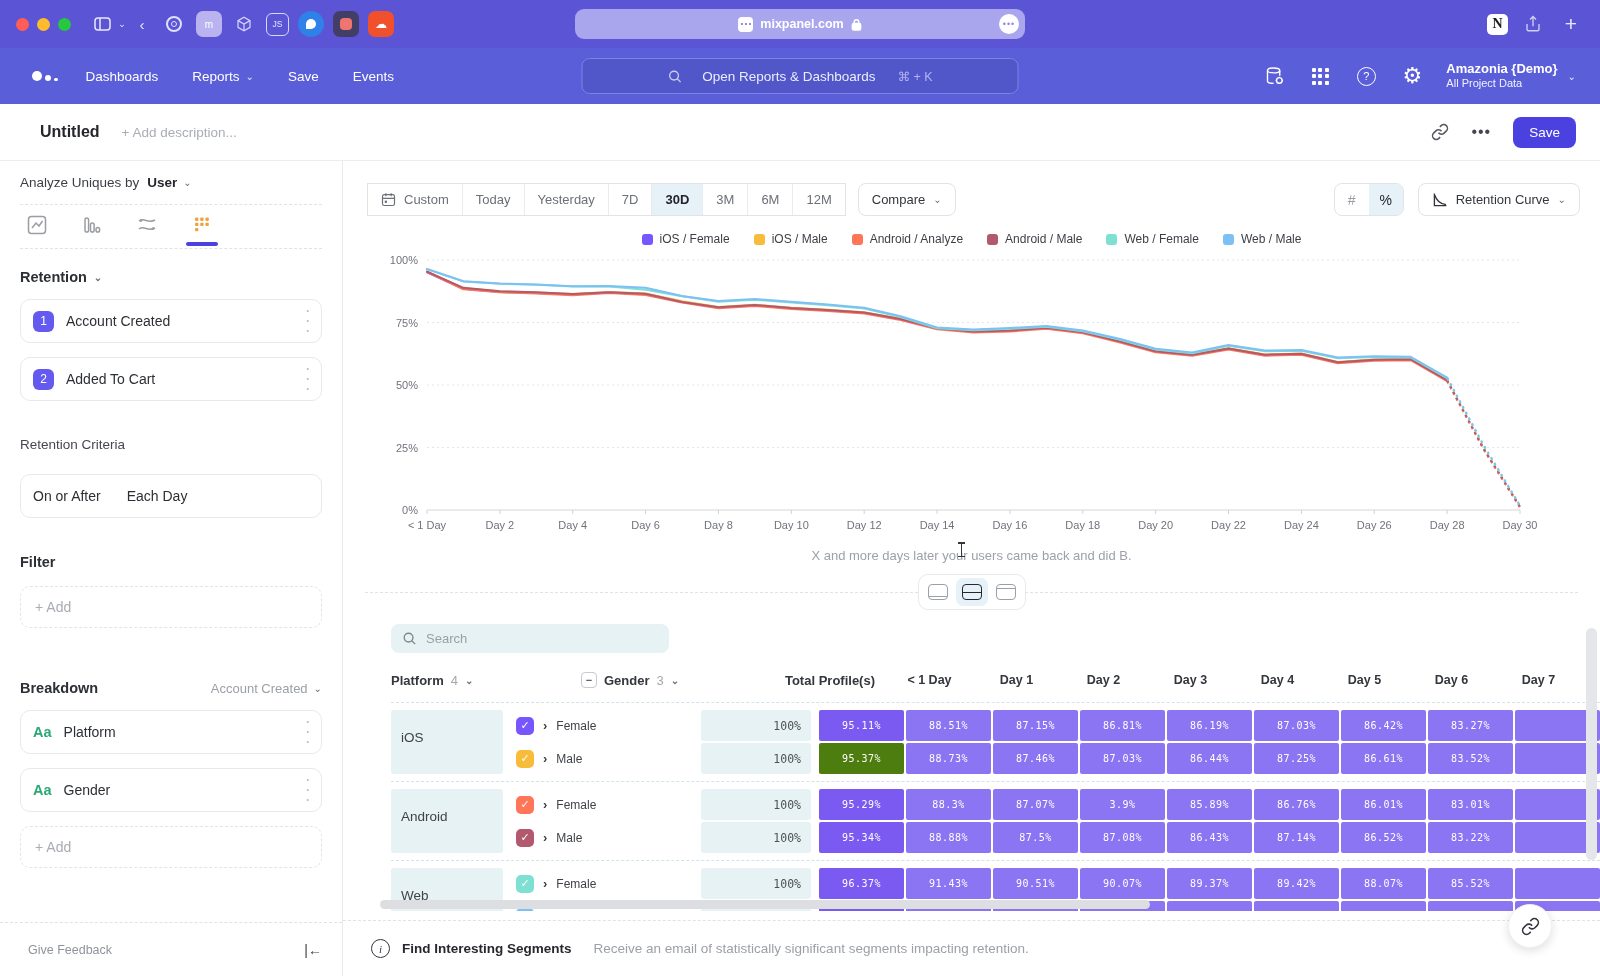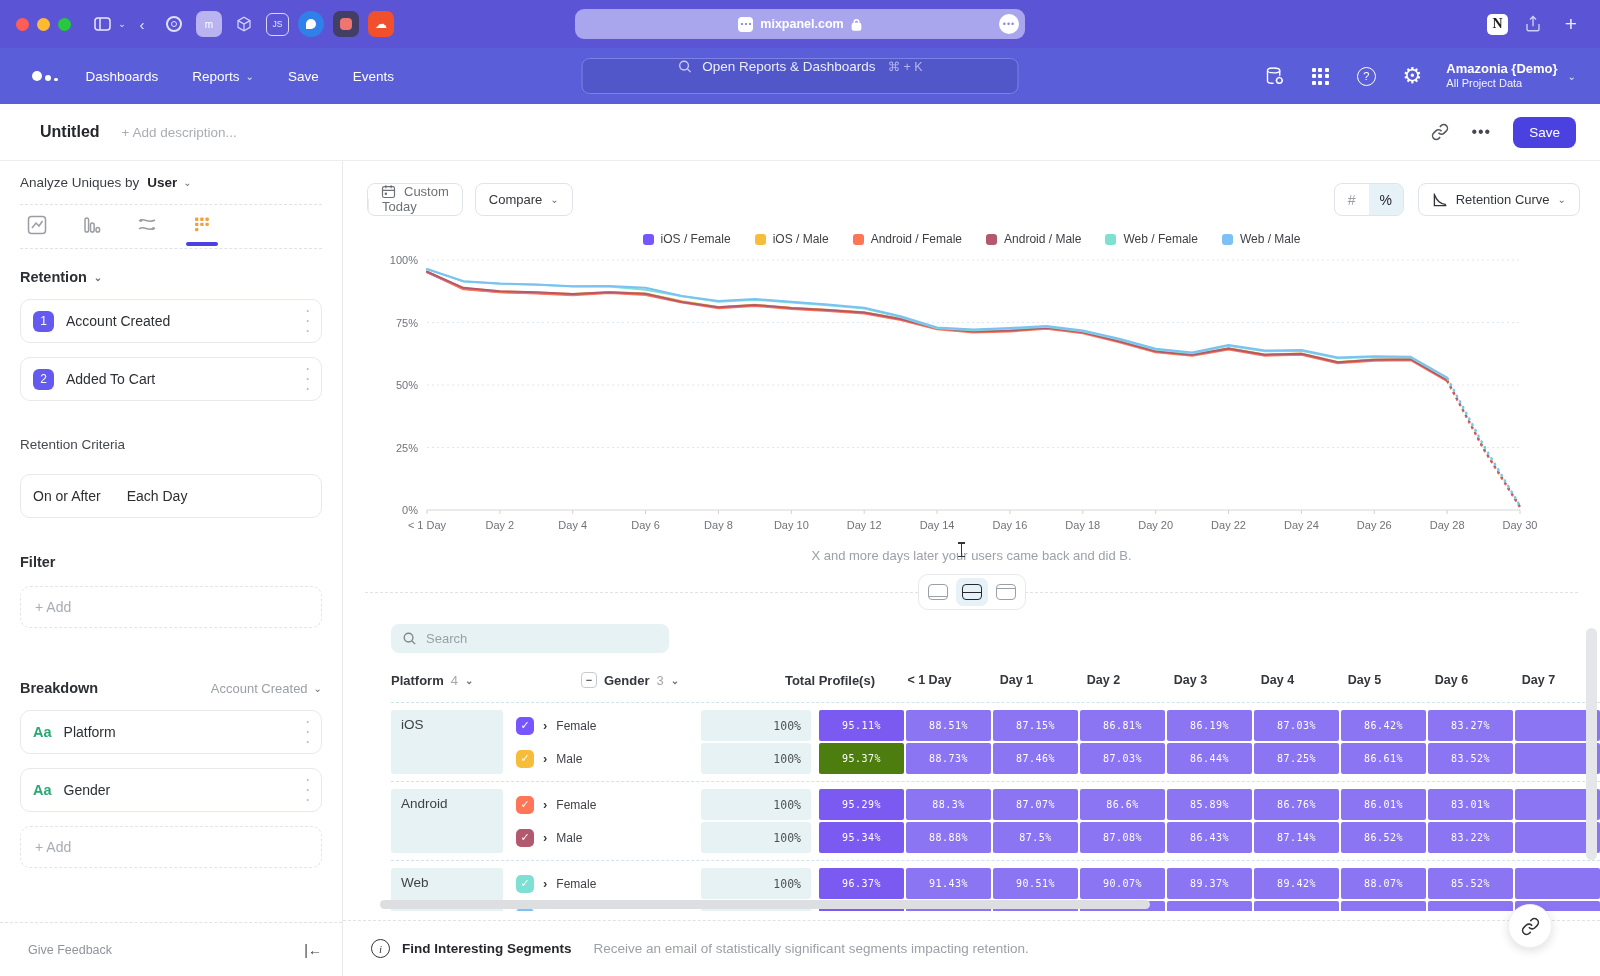--- a/index.html
+++ b/index.html
@@ -24,21 +24,21 @@
   .notion { width:21px; height:21px; background:#fff; border-radius:5px; color:#1b1b1b; font-weight:bold;
     font-family:"Liberation Serif", serif; font-size:14px; display:flex; align-items:center; justify-content:center; }
 
   
   .nav-bar { height:56px; background:#5a5ed8; display:flex; align-items:center; padding:0 24px; position:relative; color:#fff; }
   .mx-logo { display:flex; align-items:flex-end; gap:3px; margin:0 28px 0 8px; }
   .mx-logo i { background:#fff; border-radius:50%; display:block; }
   .nav-link { display:flex; align-items:center; gap:6px; font-size:13.5px; color:#fff; margin-right:34px; cursor:default; }
   .chev { font-size:10px; opacity:.85; }
   .nav-search { position:absolute; left:50%; transform:translateX(-50%); width:437px; height:36px; background:#5156c9;
-    border:1px solid #7e81e6; border-radius:8px; display:flex; justify-content:center; gap:10px; }
+    border:1px solid #7e81e6; border-radius:8px; display:flex; align-items:center; justify-content:center; gap:20px; }
   .nav-search .ph { color:#ecedfc; font-size:13.5px; }
   .nav-search .kbd { color:#b4b6f1; font-size:12.5px; margin-left:2px; }
   .nav-right { margin-left:auto; display:flex; align-items:center; gap:22px; }
   .nav-ic { width:24px; height:24px; display:flex; align-items:center; justify-content:center; color:#fff; }
   .grid9 { display:grid; grid-template-columns:repeat(3,4px); grid-template-rows:repeat(3,4px); gap:2.5px; }
   .grid9 i { width:4px; height:4px; background:#fff; border-radius:1px; }
   .q-circle { width:19px; height:19px; border:1.6px solid #fff; border-radius:50%; font-size:11px; display:flex; align-items:center; justify-content:center; }
   .org { text-align:left; line-height:1.25; }
   .org .o1 { font-size:13px; font-weight:bold; }
   .org .o2 { font-size:11px; opacity:.92; }
@@ -75,21 +75,21 @@
   .bd-row { display:flex; align-items:center; }
   .bd-dd { margin-left:auto; font-size:13px; color:#9ba0a7; display:flex; gap:6px; align-items:center; }
   .aa-badge { color:#2ba874; font-weight:bold; font-size:14.5px; }
   .side-foot { position:absolute; left:0; right:0; bottom:0; height:54px; border-top:1px dashed #dde3e8;
     display:flex; align-items:center; padding:0 20px 0 28px; }
   .feedback { color:#8f939a; font-size:12.5px; }
   .collapse-ic { margin-left:auto; color:#3c3f45; font-size:14px; }
 
   
   .controls { display:flex; align-items:center; padding:22px 20px 0 24px; }
-  .range-group { display:flex; border:1px solid #e0e3e8; border-radius:8px; overflow:hidden; height:33px;flex-direction:column; }
+  .range-group { display:flex; border:1px solid #e0e3e8; border-radius:0; overflow:hidden; height:33px; }
   .range-item { display:flex; align-items:center; gap:8px; padding:0 13px; font-size:13px; color:#6c7077; border-left:1px solid #e8ebef; }
   .range-item:first-child { border-left:none; }
   .range-item.active { background:#e7f1f8; color:#232529; font-weight:bold; }
   .btn-like { display:flex; align-items:center; gap:8px; border:1px solid #e0e3e8; border-radius:8px; height:33px; padding:0 13px;
     font-size:13px; color:#33363c; }
   .compare { margin-left:12px; }
   .right-controls { margin-left:auto; display:flex; align-items:center; gap:14px; }
   .numpct { display:flex; border:1px solid #e0e3e8; border-radius:8px; overflow:hidden; height:33px; }
   .numpct div { width:34px; display:flex; align-items:center; justify-content:center; font-size:14px; color:#9a9ea5; }
   .numpct .active { background:#e7f1f8; color:#232529; }
@@ -121,21 +121,21 @@
   .search-box span { color:#9aa0a7; font-size:13px; }
   .t-header { display:flex; align-items:center; height:30px; margin-top:12px; }
   .th-plat { width:180px; display:flex; align-items:center; gap:7px; font-size:13px; color:#33363c; font-weight:bold; }
   .th-count { color:#a4a8ae; font-weight:normal; }
   .th-gender { width:188px; margin-left:10px; display:flex; align-items:center; gap:7px; font-size:13px; color:#33363c; font-weight:bold; }
   .ind-box { width:16px; height:16px; border:1.4px solid #c7cad0; border-radius:4px; color:#5a5e64; font-size:11px; display:flex; align-items:center; justify-content:center; }
   .th-total { width:110px; text-align:right; font-size:13px; font-weight:bold; color:#33363c; padding-right:4px; }
   .th-day { width:85px; margin-left:2px; text-align:center; font-size:12.5px; font-weight:bold; color:#33363c; }
   .th-day.first { margin-left:8px; }
   .t-group { display:flex; gap:10px; border-top:1px dashed #d2e3eb; margin-top:7px; padding-top:7px; }
-  .t-plat { width:180px; background:#e7f2f4; border-radius:3px; padding:7px 10px; font-size:13.5px; color:#3f4248; }
+  .t-plat { width:180px; background:#e7f2f4; border-radius:3px; padding:20px 10px; font-size:13.5px; color:#3f4248; }
   .t-rows { flex:1; display:flex; flex-direction:column; gap:2px; }
   .t-row { display:flex; align-items:stretch; height:31px; }
   .t-gender { width:188px; display:flex; align-items:center; gap:9px; padding-left:3px; }
   .cbx { width:18px; height:18px; border-radius:5px; color:#fff; font-size:11px; display:flex; align-items:center; justify-content:center; }
   .rchev { color:#3c3f45; font-size:13px; font-weight:bold; }
   .glabel { font-size:12px; color:#3f4248; }
   .t-total { width:110px; background:#e7f2f4; border-radius:3px; display:flex; align-items:center; justify-content:flex-end;
     padding-right:10px; font-family:"DejaVu Sans Mono",monospace; font-size:11.5px; color:#4e5258; }
   .t-cell { width:85px; margin-left:2px; border-radius:2px; display:flex; align-items:center; justify-content:center;
     color:#fff; font-family:"DejaVu Sans Mono",monospace; font-size:10px; letter-spacing:.5px; }
@@ -465,21 +465,21 @@
         <div class="lg-item">
           <span class="lg-sw" style="background: rgb(120, 86, 255);"></span>
           <span>iOS / Female</span>
         </div>
         <div class="lg-item">
           <span class="lg-sw" style="background: rgb(248, 188, 59);"></span>
           <span>iOS / Male</span>
         </div>
         <div class="lg-item">
           <span class="lg-sw" style="background: rgb(255, 117, 87);"></span>
-          <span>Android / Female</span>
+          <span>Android / Analyze</span>
         </div>
         <div class="lg-item">
           <span class="lg-sw" style="background: rgb(178, 89, 110);"></span>
           <span>Android / Male</span>
         </div>
         <div class="lg-item">
           <span class="lg-sw" style="background: rgb(126, 224, 210);"></span>
           <span>Web / Female</span>
         </div>
         <div class="lg-item">
@@ -650,21 +650,21 @@
               <div class="t-row">
                 <div class="t-gender">
                   <span class="cbx" style="background: rgb(255, 117, 87);">✓</span>
                   <span class="rchev">›</span>
                   <span class="glabel">Female</span>
                 </div>
                 <div class="t-total">100%</div>
                 <div class="t-cell first" style="background: rgb(122, 90, 240);">95.29%</div>
                 <div class="t-cell" style="background: rgb(140, 117, 243);">88.3%</div>
                 <div class="t-cell" style="background: rgb(140, 117, 243);">87.07%</div>
-                <div class="t-cell" style="background: rgb(140, 117, 243);">86.6%</div>
+                <div class="t-cell" style="background: rgb(140, 117, 243);">3.9%</div>
                 <div class="t-cell" style="background: rgb(140, 117, 243);">85.89%</div>
                 <div class="t-cell" style="background: rgb(140, 117, 243);">86.76%</div>
                 <div class="t-cell" style="background: rgb(140, 117, 243);">86.01%</div>
                 <div class="t-cell" style="background: rgb(140, 117, 243);">83.01%</div>
                 <div class="t-cell sliver" style="background: rgb(140, 117, 243);"></div>
               </div>
               <div class="t-row">
                 <div class="t-gender">
                   <span class="cbx" style="background: rgb(178, 89, 110);">✓</span>
                   <span class="rchev">›</span>

